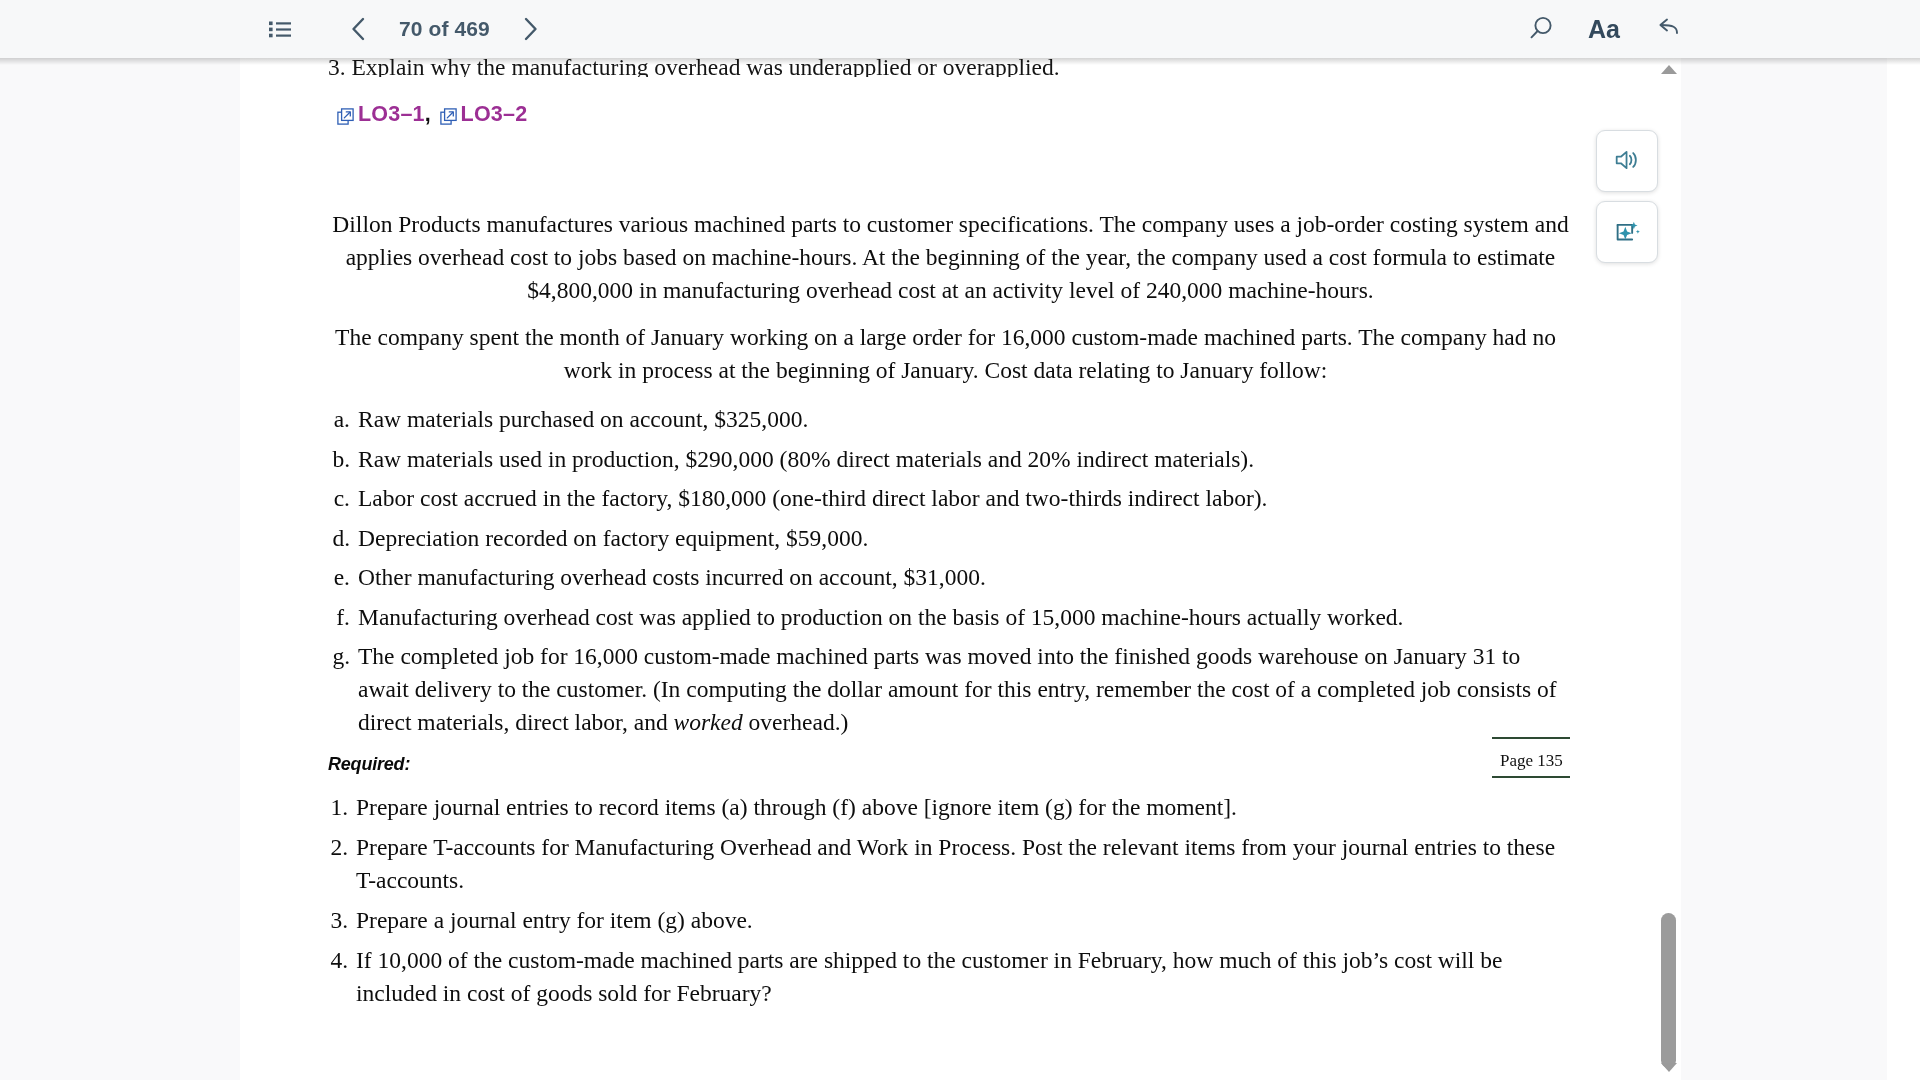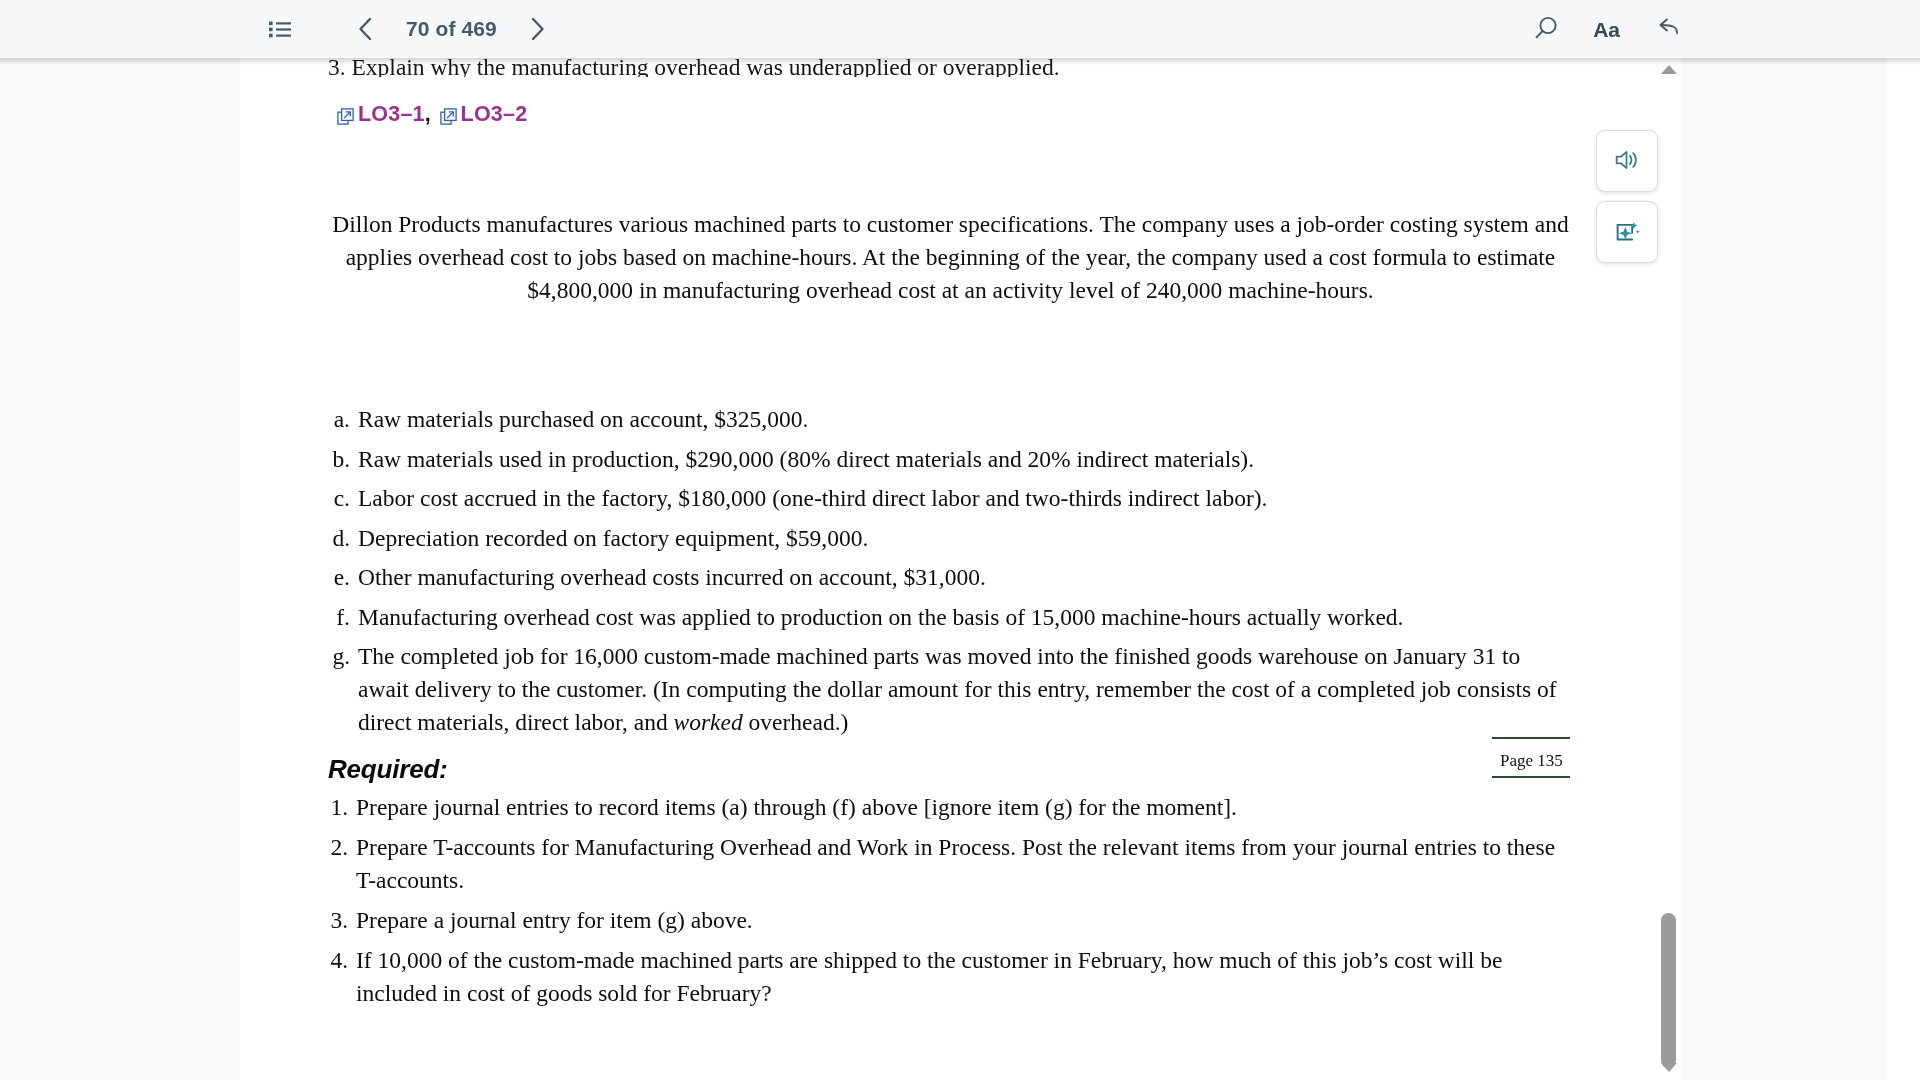--- a/index.html
+++ b/index.html
@@ -15,39 +15,39 @@
     position:absolute; left:0; top:0; width:1920px; height:58px;
     background:#f7f8f9;
     display:flex; align-items:center;
     z-index:40;
   }
   #toolbar::after{
     content:""; position:absolute; left:0; top:58px; width:100%; height:7px;
     background:linear-gradient(to bottom, rgba(0,0,0,0.17), rgba(0,0,0,0.0));
     pointer-events:none;
   }
-  .tb-left{ display:flex; align-items:center; gap:16px; margin-left:258px; }
+  .tb-left{ display:flex; align-items:center; gap:9px; margin-left:258px; }
   .tb-btn{
     display:flex; align-items:center; justify-content:center;
     background:transparent; border:none; cursor:pointer;
     color:#44596a;
   }
   .tb-icon{ width:44px; height:44px; }
   #toc-btn{ margin-right:26px; }
   #pager{ display:flex; align-items:center; gap:4px; }
   #page-indicator{
     font-family:"Liberation Sans", sans-serif;
     font-size:21px; font-weight:700; color:#44596a;
     letter-spacing:.1px; white-space:nowrap;
     padding:0 14px;
   }
   .tb-right{ margin-left:auto; display:flex; align-items:center; margin-right:230px; gap:22px;}
   #font-size-btn{
     font-family:"Liberation Sans", sans-serif;
-    font-size:21px; font-weight:700; color:#33495c;
+    font-size:25px; font-weight:700; color:#33495c;
     line-height:1; padding:6px 4px;
   }
 
   
   #reader-canvas{
     position:absolute; left:0; top:58px; width:1887px; height:1022px;
     background:#f9f9fa; overflow:hidden;
   }
   #page-sheet{
     position:absolute; left:240px; top:0; width:1425px; height:1022px;
@@ -96,21 +96,21 @@
   }
   .li-body{ flex:1 1 auto; }
 
   #alpha-list{ top:345px; width:1240px; }
   #alpha-list .li{ margin-bottom:6.5px; }
 
   
   #required-head{
     position:absolute; left:88px; top:696px;
     font-family:"Liberation Sans", sans-serif;
-    font-size:26px; font-weight:700; font-style:italic;
+    font-size:18px; font-weight:700; font-style:italic;
     color:#0a0a0a; letter-spacing:-.2px;
   }
   #num-list{ top:733px; width:1245px; }
   #num-list .li{ margin-bottom:7px; }
   #num-list .li-mark{ width:20px; }
 
   
   #page-marker{
     position:absolute; left:1252px; top:679px; width:78px;
     text-align:center;
@@ -244,20 +244,21 @@
             <rect x="4.6" y="0.9" width="11.5" height="11.5" fill="#ffffff" stroke="#2f5fb5" stroke-width="1.3"></rect>
             <path d="M7.3 9.9 L12.9 4.2" stroke="#2f5fb5" stroke-width="1.3" stroke-linecap="round"></path>
             <path d="M9.3 3.9 L13.3 3.9 L13.3 7.9" fill="none" stroke="#2f5fb5" stroke-width="1.3" stroke-linecap="round" stroke-linejoin="round"></path>
           </svg>
         </span>
         <a class="lo-link" href="#">LO3–2</a>
       </span>
     </div>
 
     <p id="para1" class="para">Dillon Products manufactures various machined parts to customer specifications. The company uses a job-order costing system and applies overhead cost to jobs based on machine-hours. At the beginning of the year, the company used a cost formula to estimate $4,800,000 in manufacturing overhead cost at an activity level of 240,000 machine-hours.</p>
+    <p id="para2" class="para">The company spent the month of January working on a large order for 16,000 custom-made machined parts. The company had no work in process at the beginning of January. Cost data relating to January follow:</p>
 
     <ul id="alpha-list" class="list">
       <li class="li">
         <span class="li-mark">a.</span>
         <span class="li-body">Raw materials purchased on account, $325,000.</span>
       </li>
       <li class="li">
         <span class="li-mark">b.</span>
         <span class="li-body">Raw materials used in production, $290,000 (80% direct materials and 20% indirect materials).</span>
       </li>

